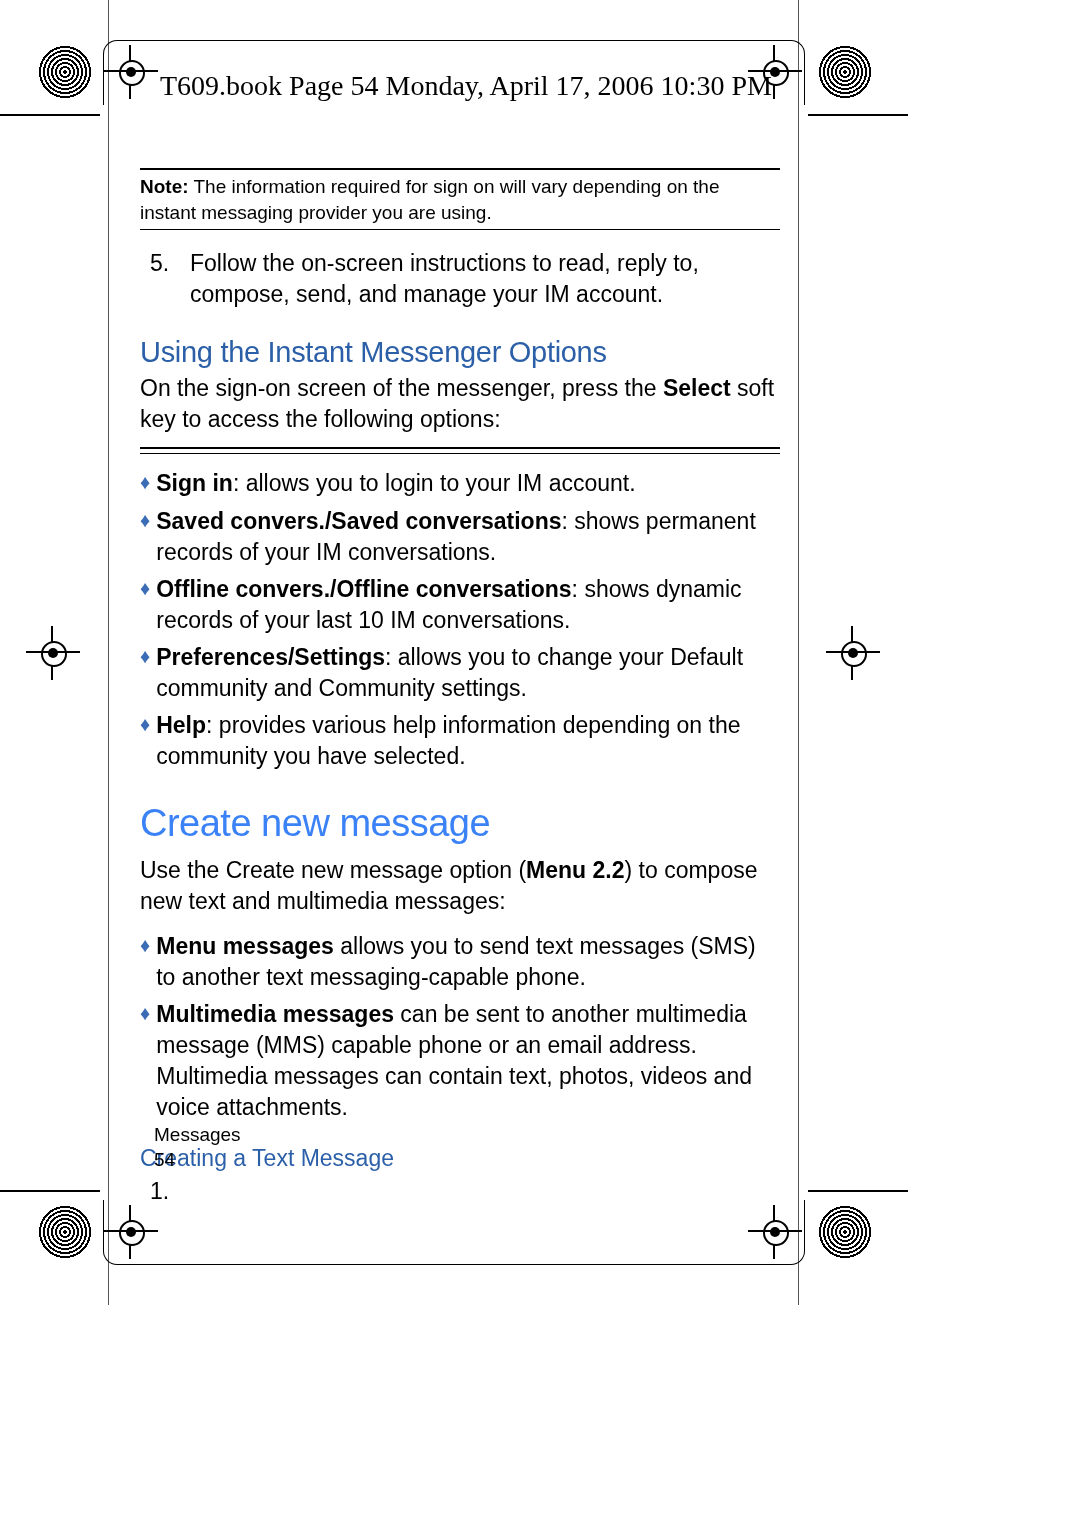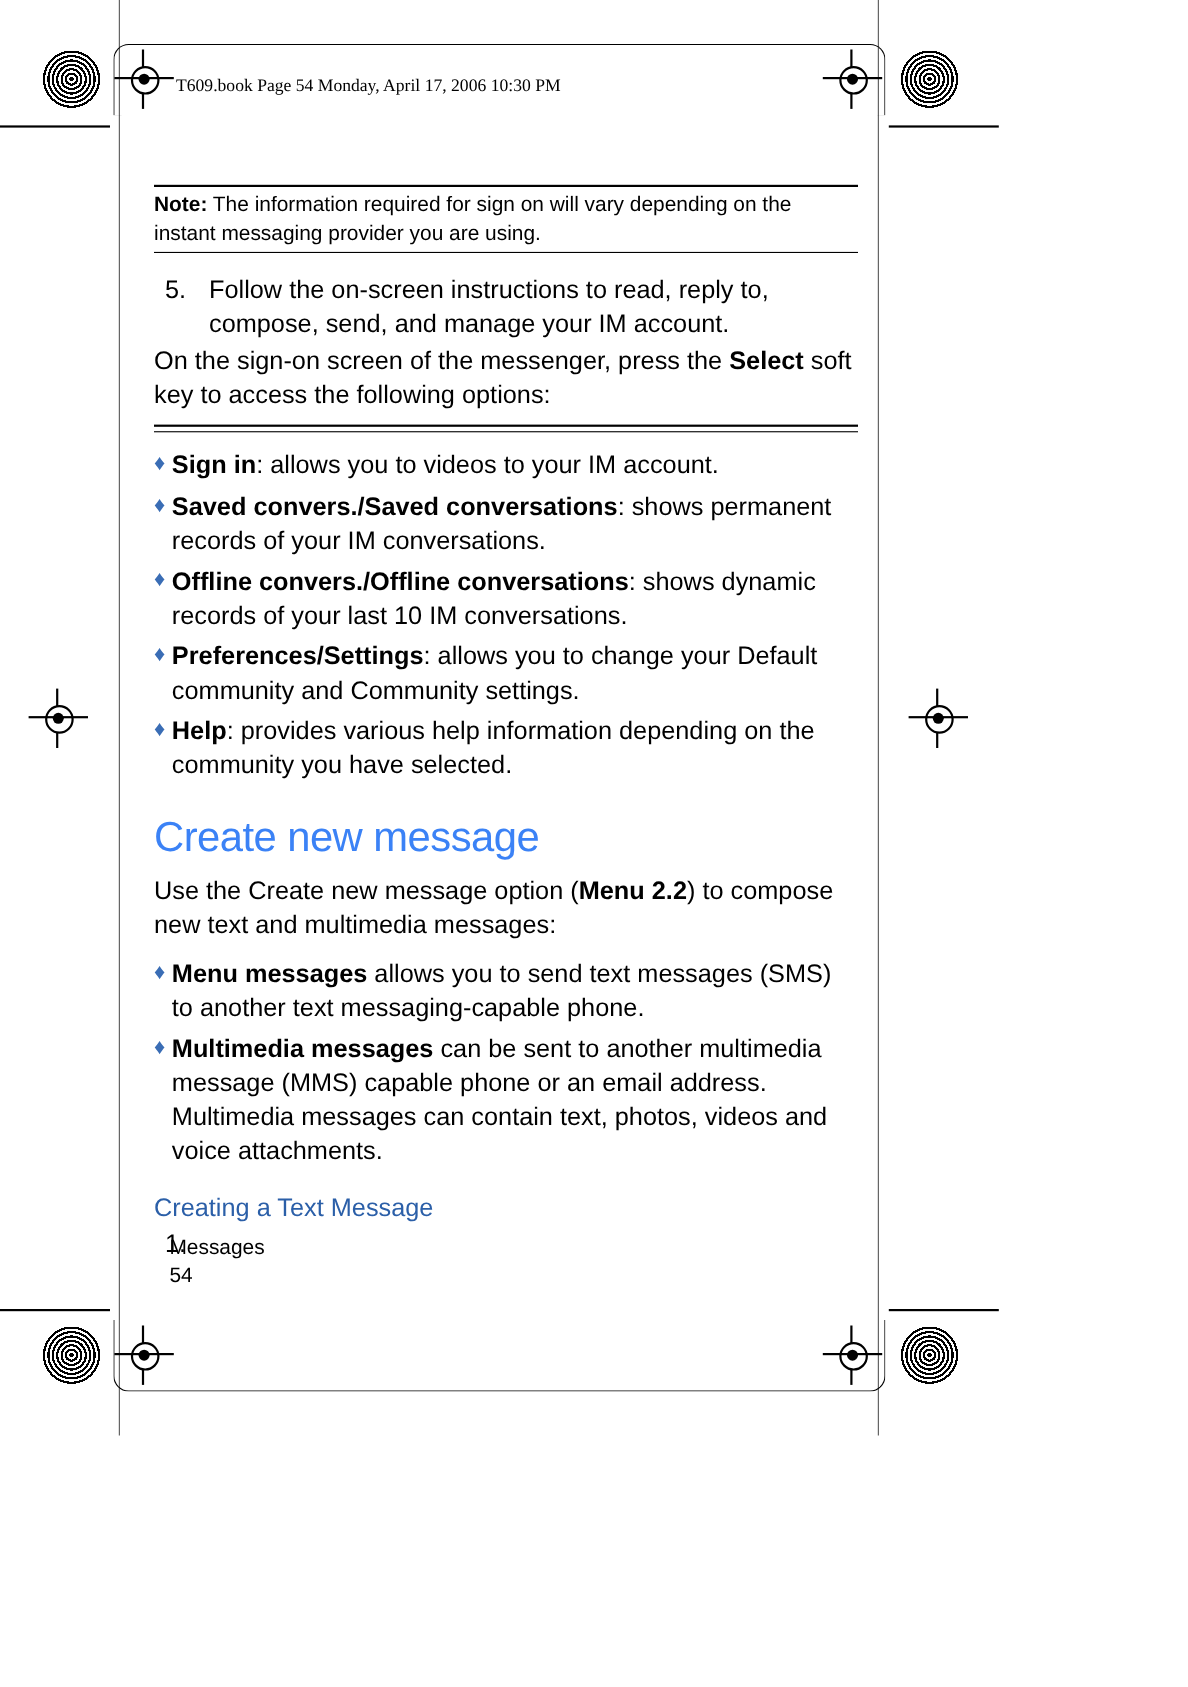--- a/index.html
+++ b/index.html
@@ -77,21 +77,21 @@
     height: 64px;
     border: 1px solid #000;
     border-radius: 0 0 14px 14px;
     border-top: none;
   }
   .header-text {
     position: absolute;
     left: 160px;
     top: 70px;
     font-family: "Times New Roman", serif;
-    font-size: 16px;
+    font-size: 28px;
   }
 
   .content {
     position: absolute;
     left: 140px;
     top: 156px;
     width: 640px;
   }
   .hr { border-top: 2px solid #000; margin: 12px 0 4px 0; }
   .hr-thin { border-top: 1.5px solid #000; margin: 4px 0 12px 0; }
@@ -193,31 +193,32 @@
   <div class="note">
     <b>Note:</b><span> The information required for sign on will vary depending on the instant messaging provider you are using.</span>
   </div>
   <div class="hr-thin"></div>
 
   <div class="body numlist" style="display:flex; gap:14px;">
     <div style="min-width:26px;">5.</div>
     <div>Follow the on-screen instructions to read, reply to, compose, send, and manage your IM account.</div>
   </div>
 
+  <div class="h2">Using the Instant Messenger Options</div>
   <div class="body" style="margin-top:2px;">
     <span>On the sign-on screen of the messenger, press the </span><b>Select</b><span> soft key to access the following options:</span>
   </div>
 
   <div class="hr"></div>
   <div class="hr-thin"></div>
 
   <div class="bullets">
     <div class="row">
         <div class="diamond">♦</div>
-        <div class="btext"><b>Sign in</b><span>: allows you to videos to your IM account.</span></div>
+        <div class="btext"><b>Sign in</b><span>: allows you to login to your IM account.</span></div>
       </div>
     <div class="row">
         <div class="diamond">♦</div>
         <div class="btext"><b>Saved convers./Saved conversations</b><span>: shows permanent records of your IM conversations.</span></div>
       </div>
     <div class="row">
         <div class="diamond">♦</div>
         <div class="btext"><b>Offline convers./Offline conversations</b><span>: shows dynamic records of your last 10 IM conversations.</span></div>
       </div>
     <div class="row">

